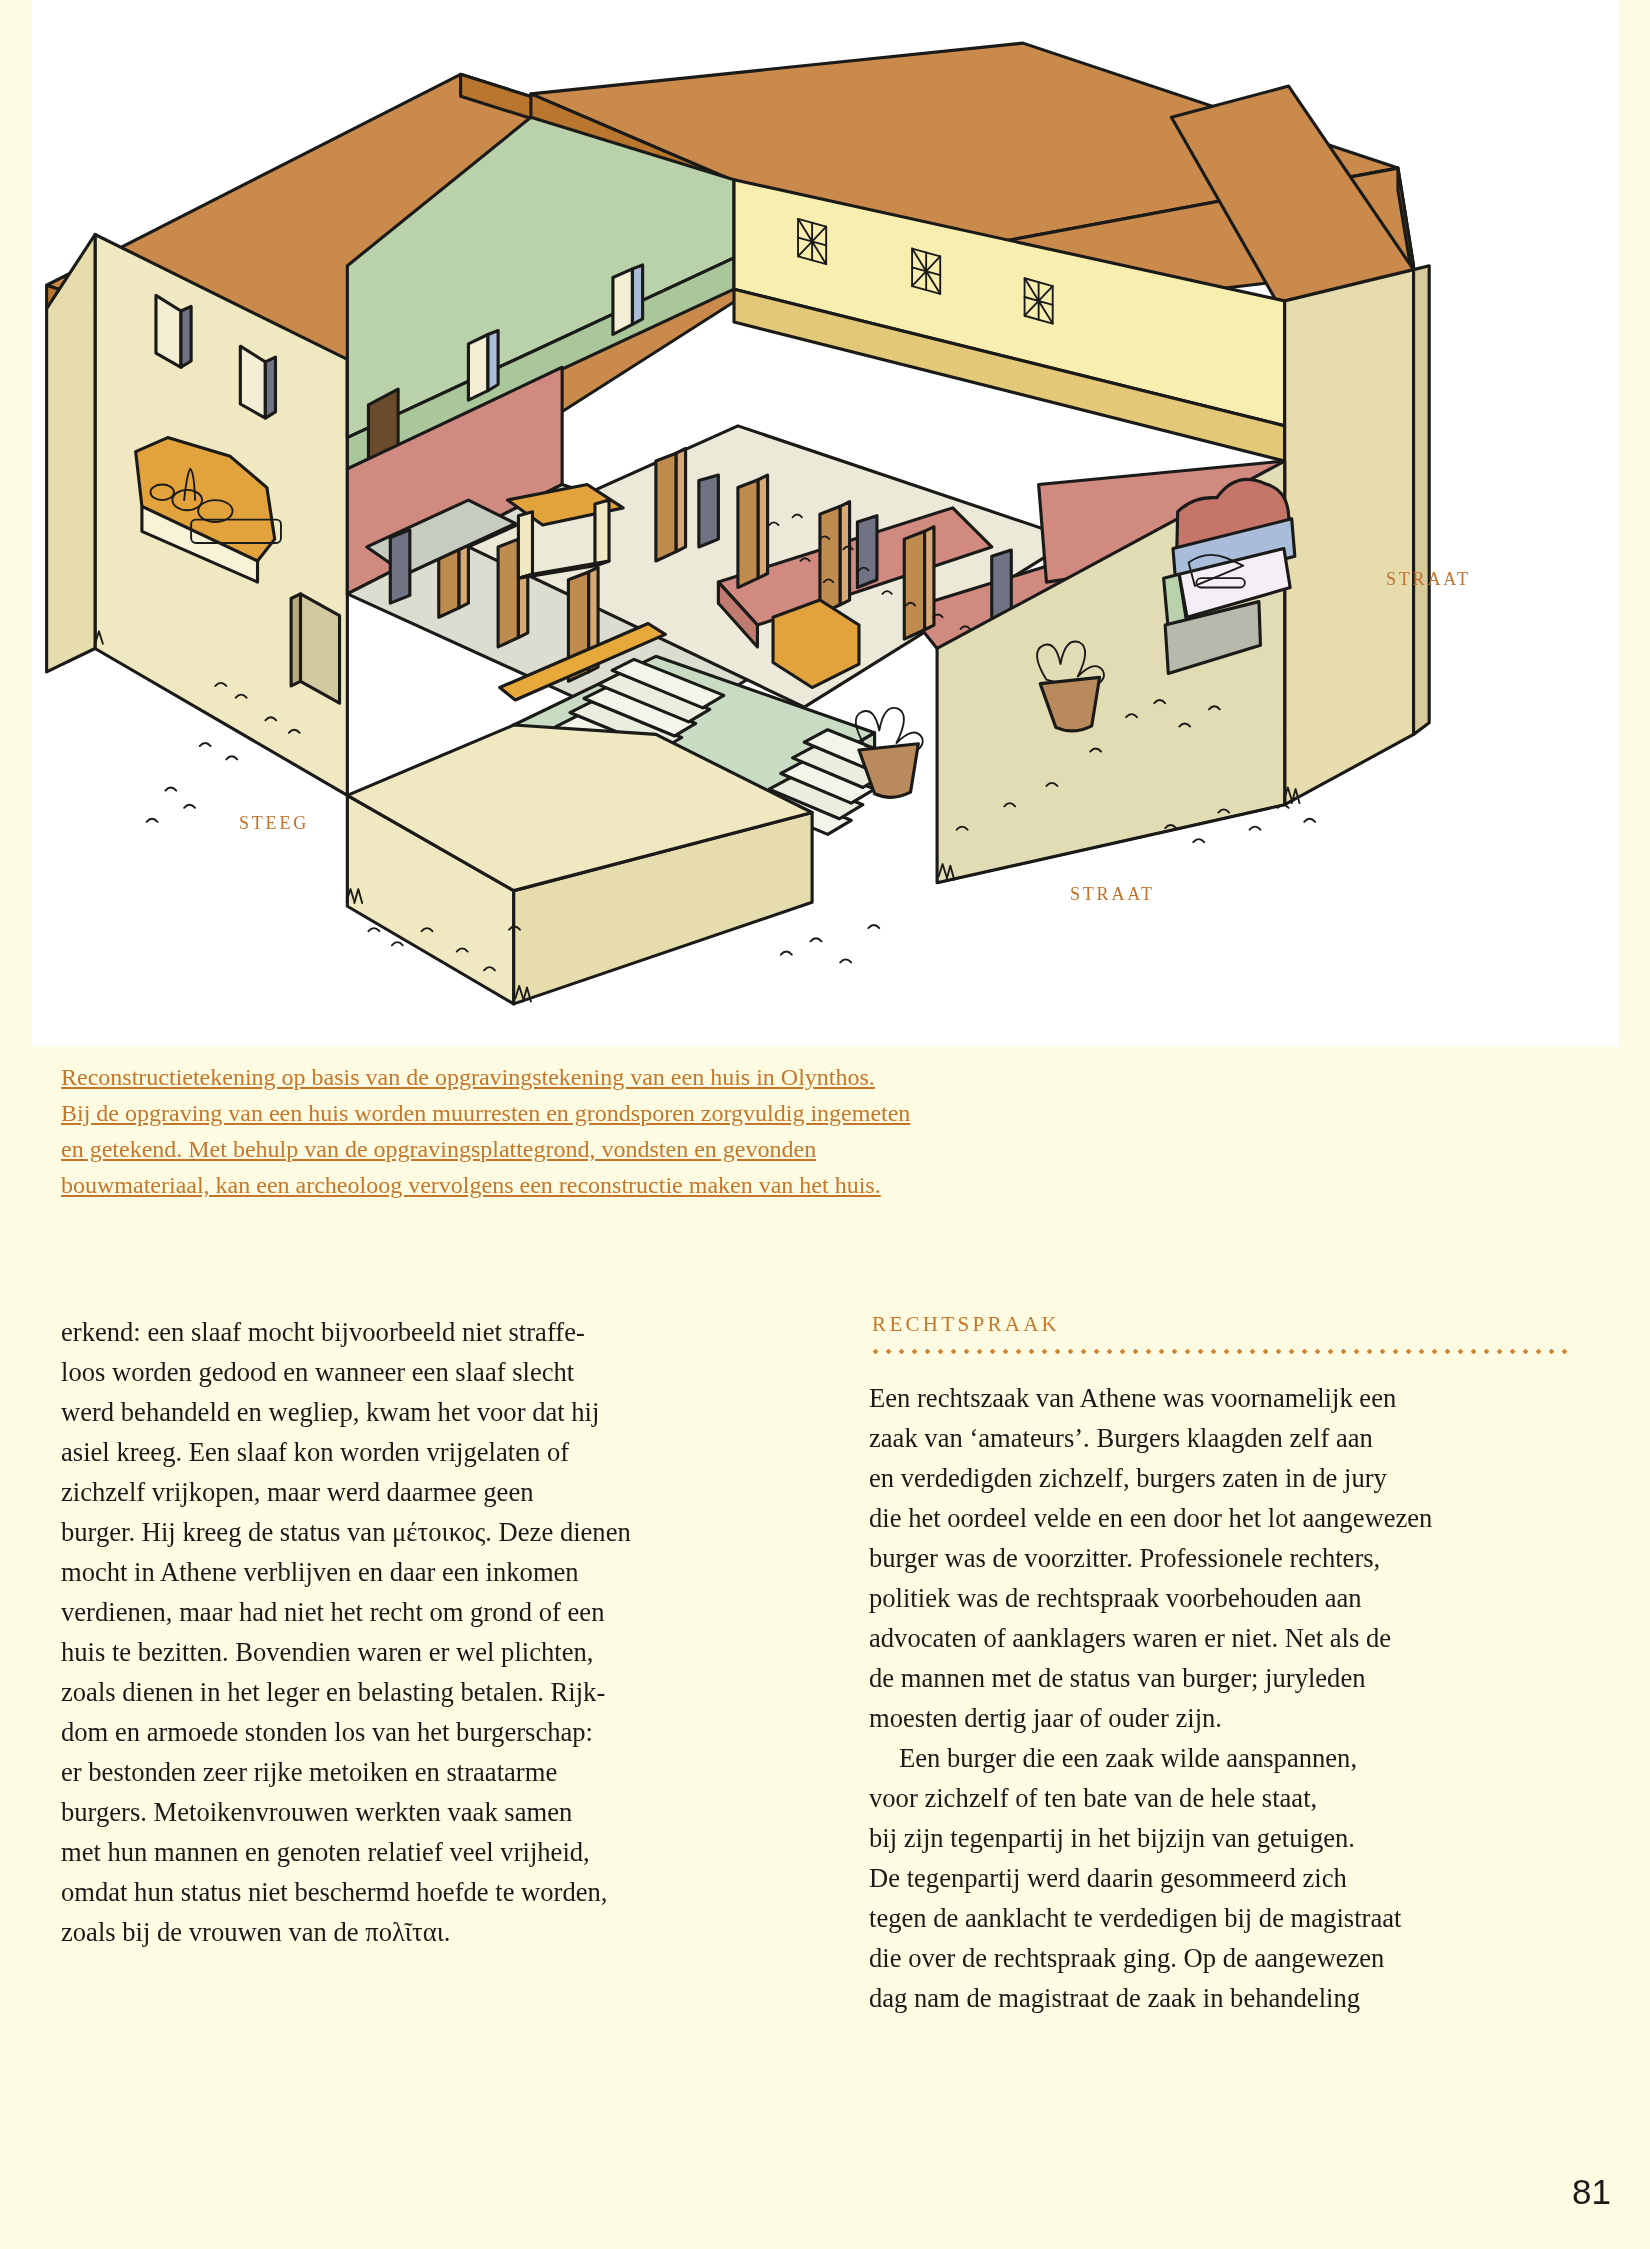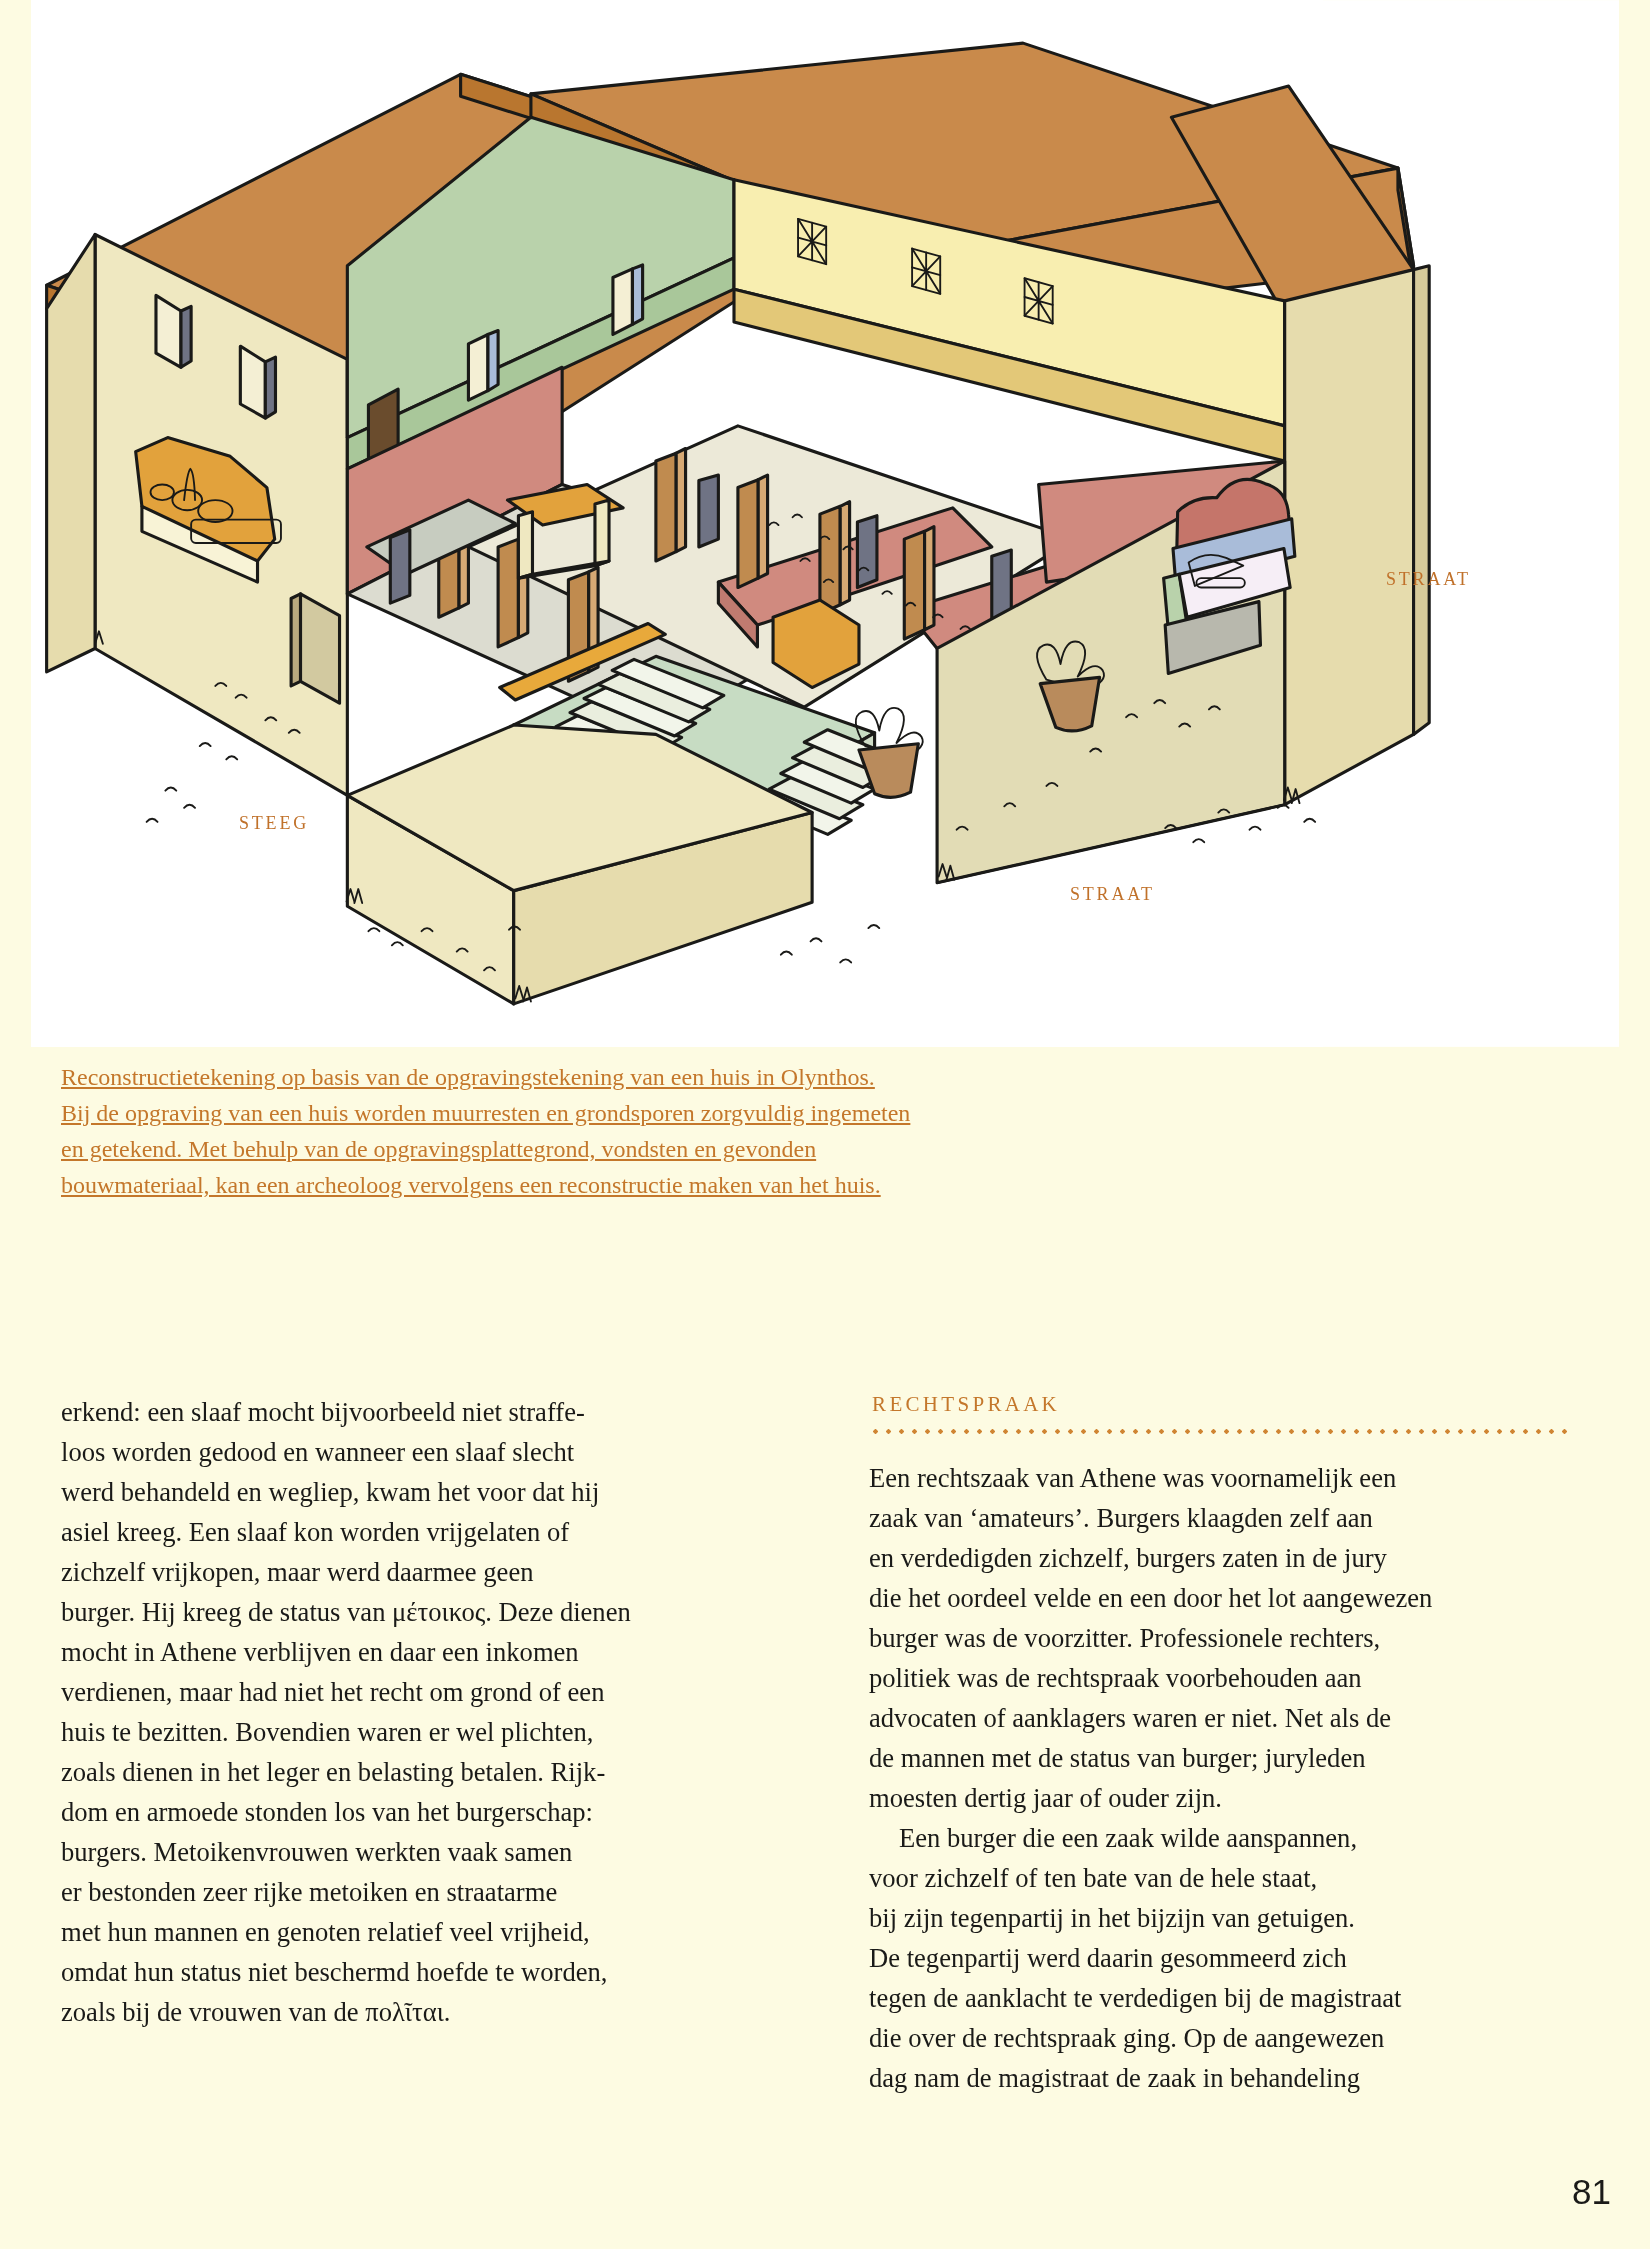--- a/index.html
+++ b/index.html
@@ -56,21 +56,21 @@
     font-family: "Liberation Serif", serif;
     font-size: 24px;
     line-height: 36px;
   }
   #caption div { white-space: nowrap; text-decoration: underline; }
 
   
   #columns {
     position: absolute;
     left: 61px;
-    top: 1392px;
+    top: 1312px;
     width: 1508px;
     display: flex;
     gap: 108px;
   }
   .column {
     width: 700px;
   }
   .body-par {
     color: #1a1a18;
     font-family: "Liberation Serif", serif;
@@ -397,22 +397,22 @@
       <span class="ln">loos worden gedood en wanneer een slaaf slecht</span>
       <span class="ln">werd behandeld en wegliep, kwam het voor dat hij</span>
       <span class="ln">asiel kreeg. Een slaaf kon worden vrijgelaten of</span>
       <span class="ln">zichzelf vrijkopen, maar werd daarmee geen</span>
       <span class="ln">burger. Hij kreeg de status van μέτοικος. Deze dienen</span>
       <span class="ln">mocht in Athene verblijven en daar een inkomen</span>
       <span class="ln">verdienen, maar had niet het recht om grond of een</span>
       <span class="ln">huis te bezitten. Bovendien waren er wel plichten,</span>
       <span class="ln">zoals dienen in het leger en belasting betalen. Rijk-</span>
       <span class="ln">dom en armoede stonden los van het burgerschap:</span>
+      <span class="ln">er bestonden zeer rijke metoiken en straatarme</span>
       <span class="ln">burgers. Metoikenvrouwen werkten vaak samen</span>
-      <span class="ln">er bestonden zeer rijke metoiken en straatarme</span>
       <span class="ln">met hun mannen en genoten relatief veel vrijheid,</span>
       <span class="ln">omdat hun status niet beschermd hoefde te worden,</span>
       <span class="ln">zoals bij de vrouwen van de πολῖται.</span>
     </p>
   </div>
 
   <div class="column">
     <h2 id="section-heading">RECHTSPRAAK</h2>
     <div id="heading-rule"></div>
     <p class="body-par" id="right-col-body">

